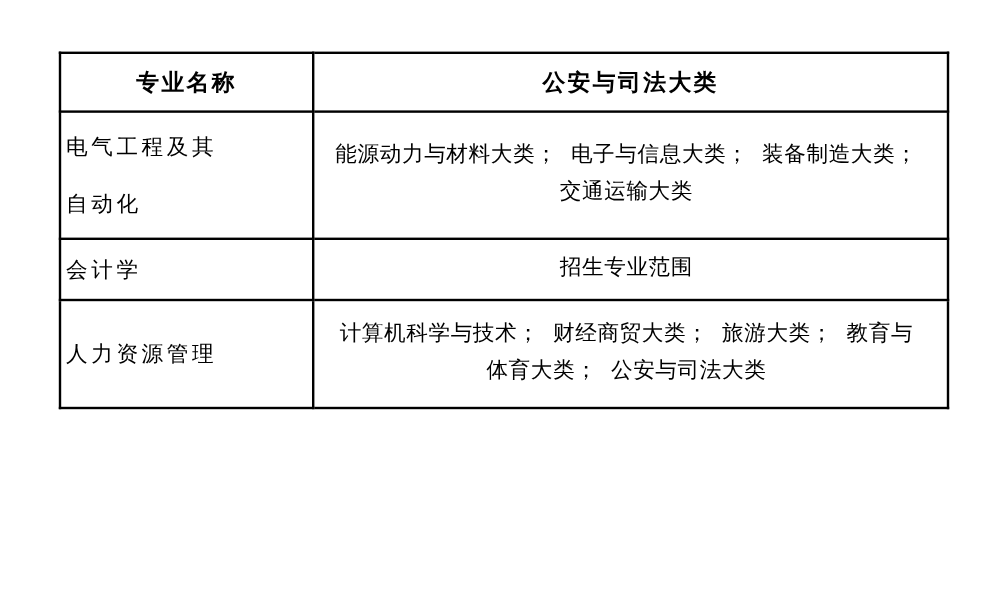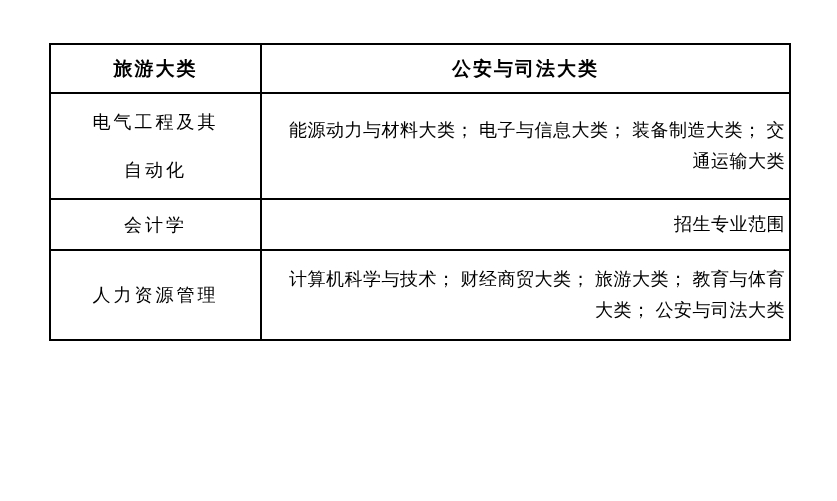--- a/index.html
+++ b/index.html
@@ -45,47 +45,47 @@
   tr.r4    { height: 90px; border-radius: 21px; }
 
   th.col-h {
     font-size: 19px;
     font-weight: bold;
     text-align: center;
     letter-spacing: 2px;
     padding: 0;
   }
   td.major {
-    text-align: center;
     font-size: 18px;
     letter-spacing: 3px;
     line-height: 48px;
     white-space: pre-line;
     padding: 0 4px;
   }
   td.scope {
-    text-align: right;
+    text-align: center;
     font-size: 18px;
     letter-spacing: 0.5px;
     line-height: 31px;
-    padding: 2px 4px 2px 13px;
+    padding: 2px 20px 2px 13px;
+    font-family: Liberation Mono, monospace;
   }
 </style>
 </head>
 <body>
 
 <div class="page">
   <table class="majors">
     <colgroup>
       <col class="c-major">
       <col class="c-scope">
     </colgroup>
     <tbody>
         <tr class="hdr">
-      <th class="col-h">旅游大类</th>
+      <th class="col-h">专业名称</th>
       <th class="col-h">公安与司法大类</th>
     </tr>
     <tr class="r0">
       <td class="major">电气工程及其
 自动化</td>
       <td class="scope">能源动力与材料大类； 电子与信息大类； 装备制造大类； 交通运输大类</td>
     </tr>
     <tr class="r1">
       <td class="major">会计学</td>
       <td class="scope">招生专业范围</td>

